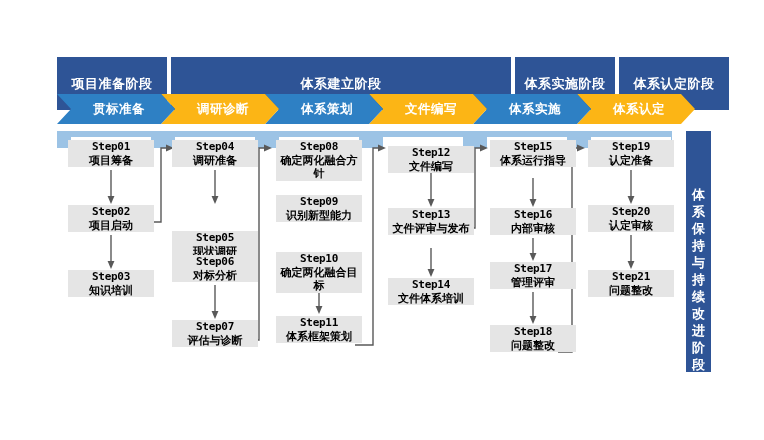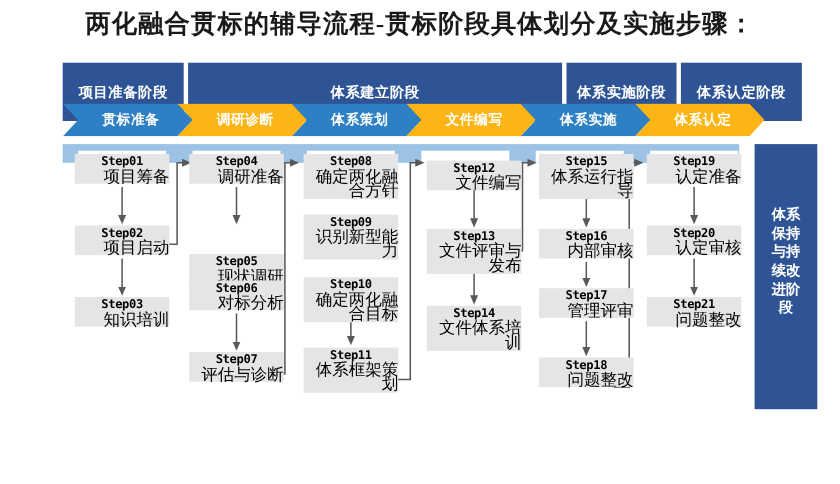--- a/index.html
+++ b/index.html
@@ -97,21 +97,21 @@
     top: 6px;
     height: 11px;
     background: #ffffff;
   }
 
   
   #side-bar {
     position: absolute;
     left: 686px;
     top: 131px;
-    width: 57px;
+    width: 25px;
     height: 241px;
     background: #2e5496;
     color: #ffffff;
     font-weight: bold;
     font-size: 13px;
     line-height: 17px;
     display: flex;
     align-items: flex-start;
     justify-content: center;
     padding-top: 55px;
@@ -132,42 +132,40 @@
     background: #e5e5e5;
   }
   .step .num {
     font-weight: bold;
     font-family: "DejaVu Sans Mono", "Liberation Mono", monospace;
     font-size: 11px;
     letter-spacing: -0.3px;
     display: block;
   }
   .step .lbl {
-    font-weight: normal;
-    font-size: 15px;
+    font-weight: bold;
+    font-size: 11px;
     display: block;
-    text-align: right;
   }
 
   
   #wires {
     position: absolute;
     left: 0;
     top: 0;
     width: 764px;
     height: 440px;
     pointer-events: none;
   }
 </style>
 </head>
 <body>
 
 <div id="page">
 
-  <div id="title">两化融合贯标的辅导流程-贯标阶段具体划分及实施步骤：</div>
 
   <div id="phase-row">
       <div class="phase-box" style="left: 0px; width: 110px;">
         <span>项目准备阶段</span>
       </div>
       <div class="phase-box" style="left: 114px; width: 340px;">
         <span>体系建立阶段</span>
       </div>
       <div class="phase-box" style="left: 458px; width: 100px;">
         <span>体系实施阶段</span>

